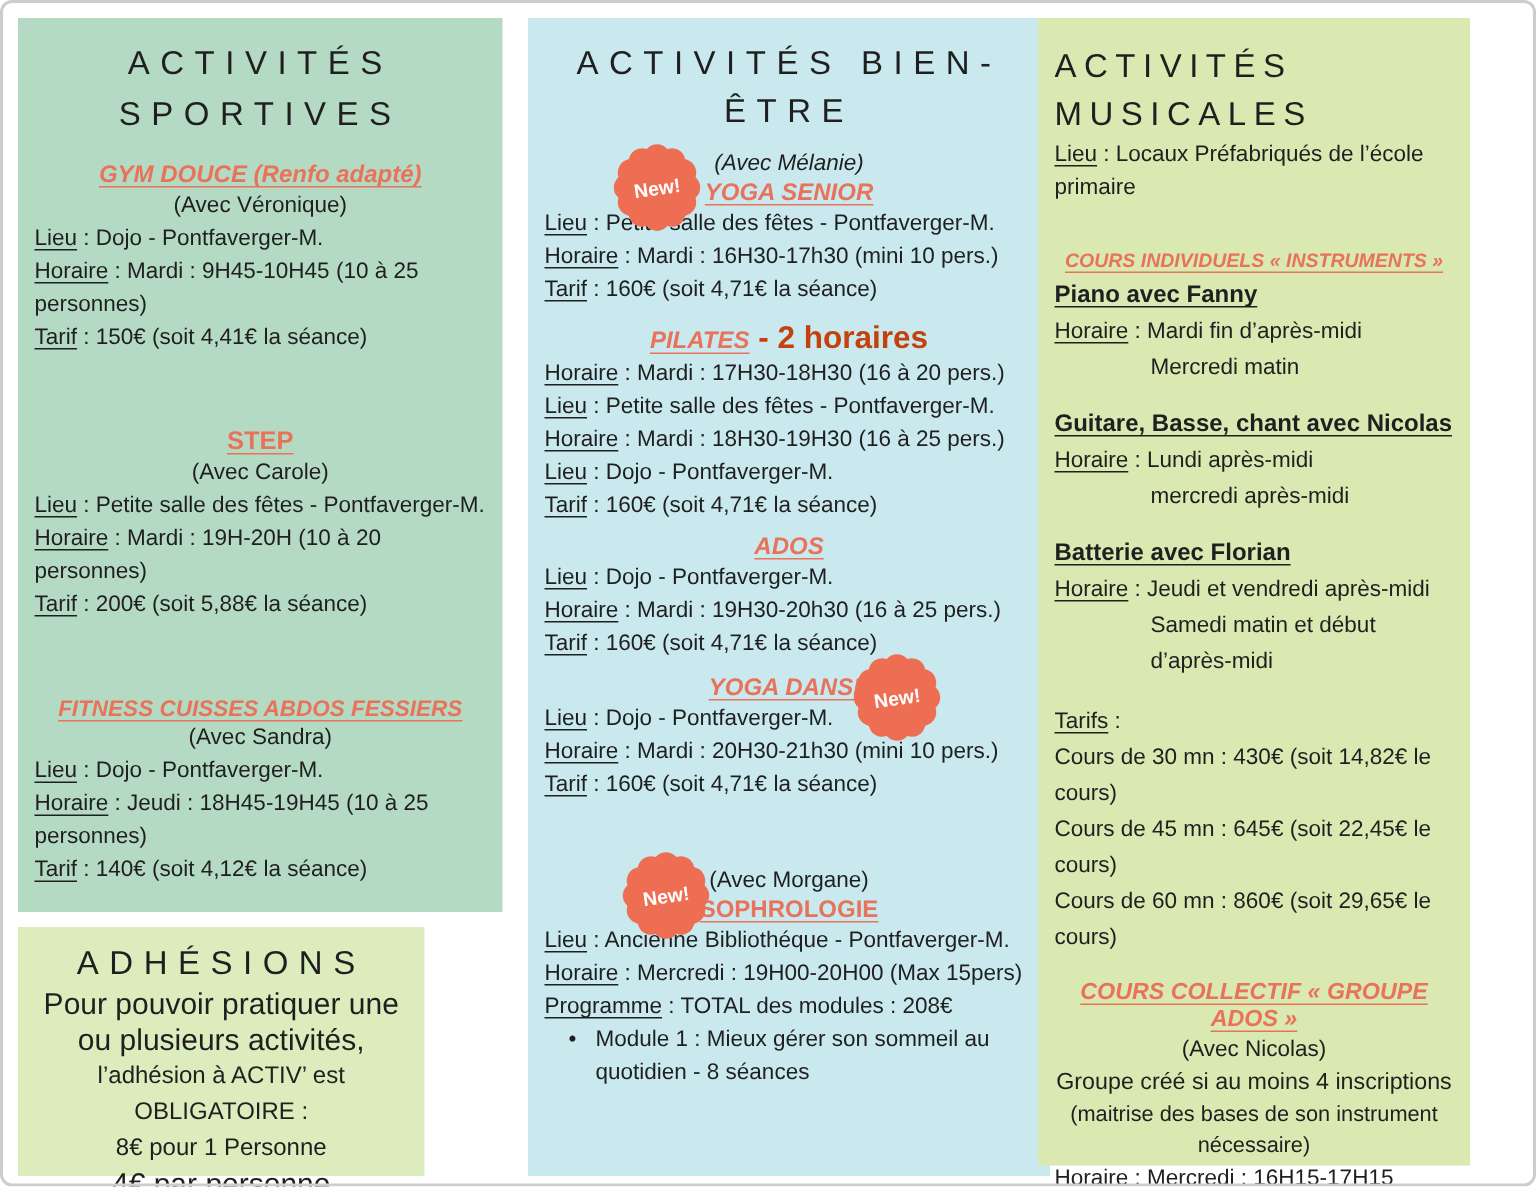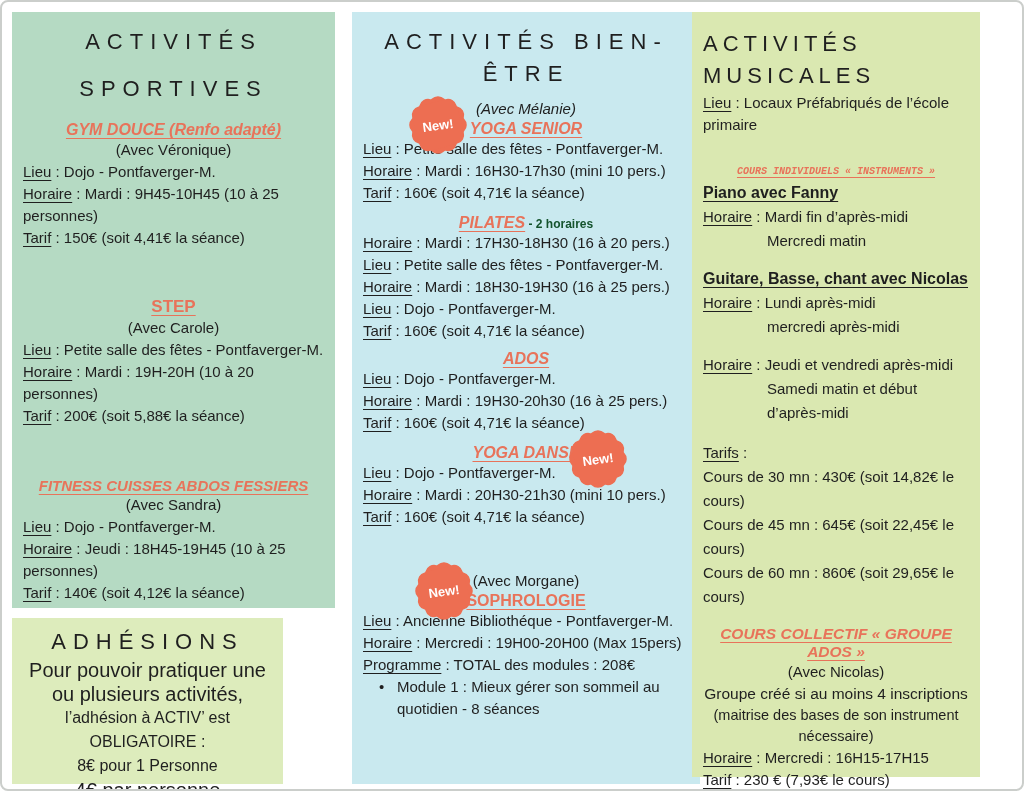--- a/index.html
+++ b/index.html
@@ -12,21 +12,21 @@
   .col{position:absolute;box-sizing:border-box;padding:10px 11px;}
   #col-sport{left:12px;top:12px;width:323px;height:596px;background:#b5dac3;}
   #box-adhesions{position:absolute;left:12px;top:618px;width:271px;height:166px;background:#ddecbc;box-sizing:border-box;padding:8px 10px;}
   #col-bienetre{left:352px;top:12px;width:348px;height:772px;background:#c9e9ef;}
   #col-musique{left:692px;top:12px;width:288px;height:765px;background:#dae8b1;}
 
   .title{font-size:22px;font-weight:500;letter-spacing:7px;line-height:32px;text-align:center;margin:4px 0 0;}
   .title.left{text-align:left;letter-spacing:5px;margin-top:6px;}
   .oh{color:#e8735a;font-weight:700;text-decoration:underline;text-underline-offset:3px;font-size:16px;}
   .oh.it{font-style:italic;}
-  .orange{color:#14532d;font-weight:700;font-size:12px;}
+  .orange{color:#c2410c;font-weight:700;font-size:21px;}
   .center{text-align:center;}
   .line{font-size:15px;line-height:22px;}
   .line24{font-size:15px;line-height:24px;}
   .lbl{text-decoration:underline;text-underline-offset:3px;}
   .teacher{font-size:15px;line-height:22px;text-align:center;}
   .it{font-style:italic;}
   .name{font-size:16px;font-weight:700;text-decoration:underline;text-underline-offset:3px;line-height:24px;}
   .indent{padding-left:64px;}
   .just{text-align:justify;font-size:14.5px;line-height:22px;}
   .small{font-size:14.5px;}
@@ -42,21 +42,21 @@
   .badge-label{position:absolute;inset:0;display:flex;align-items:center;justify-content:center;
     color:#fff;font-size:13px;font-weight:700;transform:rotate(-8deg);z-index:1;}
 </style>
 </head>
 <body>
 
 <div class="frame"></div>
 
 <section class="col" id="col-sport">
   <div class="title">ACTIVITÉS</div>
-  <div class="title" style="margin-top:15px;">SPORTIVES</div>
+  <div class="title" style="margin-top:2px;">SPORTIVES</div>
 
   <div class="sec" style="margin-top:16px;">
     <div class="oh it center">GYM DOUCE (Renfo adapté)</div>
     <div class="teacher">(Avec Véronique)</div>
     <div class="line"><span class="lbl">Lieu</span><span> : Dojo - Pontfaverger-M.</span></div>
     <div class="line"><span class="lbl">Horaire</span><span> : Mardi : 9H45-10H45 (10 à 25 personnes)</span></div>
     <div class="line"><span class="lbl">Tarif</span><span> : 150€ (soit 4,41€ la séance)</span></div>
   </div>
 
   <div class="sec" style="margin-top:48px;">
@@ -141,35 +141,36 @@
         <span>Module 1 : Mieux gérer son sommeil au quotidien  - 8 séances</span>
       </div>
 
   </div>
 </section>
 
 <section class="col" id="col-musique">
   <div class="title left">ACTIVITÉS MUSICALES</div>
   <div class="line"><span class="lbl">Lieu</span><span> : Locaux Préfabriqués de l’école primaire</span></div>
 
-  <div class="oh it center" style="margin-top:30px;font-size:10px;font-family:Liberation Mono, monospace;">COURS INDIVIDUELS « INSTRUMENTS »</div>
+  <div class="oh it center" style="margin-top:30px;font-size:13px;">COURS INDIVIDUELS « INSTRUMENTS »</div>
 
   <div class="sec" style="margin-top:4px;">
     <div class="name">Piano avec Fanny</div>
     <div class="line24"><span class="lbl">Horaire</span><span> : Mardi fin d’après-midi</span></div>
     <div class="line24 indent">Mercredi matin</div>
   </div>
 
   <div class="sec" style="margin-top:14px;">
     <div class="name">Guitare, Basse, chant avec Nicolas</div>
     <div class="line24"><span class="lbl">Horaire</span><span> : Lundi après-midi</span></div>
     <div class="line24 indent">mercredi après-midi</div>
   </div>
 
   <div class="sec" style="margin-top:14px;">
+    <div class="name">Batterie avec Florian</div>
     <div class="line24"><span class="lbl">Horaire</span><span> : Jeudi et vendredi après-midi</span></div>
     <div class="line24 indent">Samedi matin et début d’après-midi</div>
   </div>
 
   <div class="sec" style="margin-top:16px;">
     <div class="line24"><span class="lbl">Tarifs</span><span> :</span></div>
     <div class="line24">Cours de 30 mn : 430€ (soit 14,82€ le cours)</div>
     <div class="line24">Cours de 45 mn : 645€ (soit 22,45€ le cours)</div>
     <div class="line24">Cours de 60 mn : 860€ (soit 29,65€ le cours)</div>
   </div>

